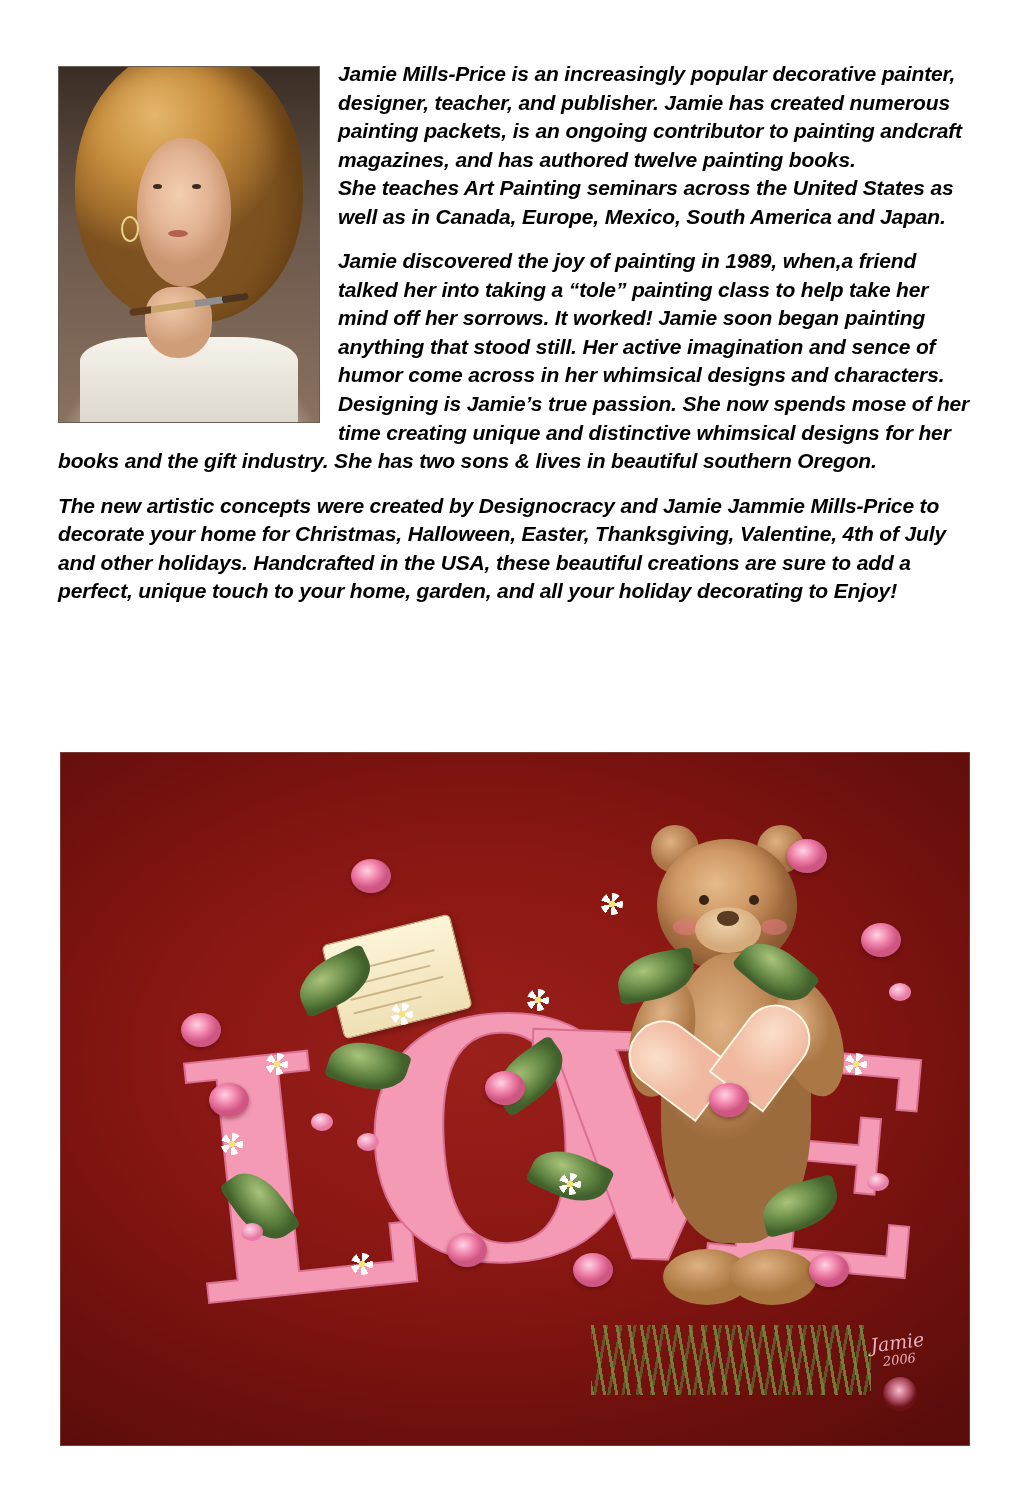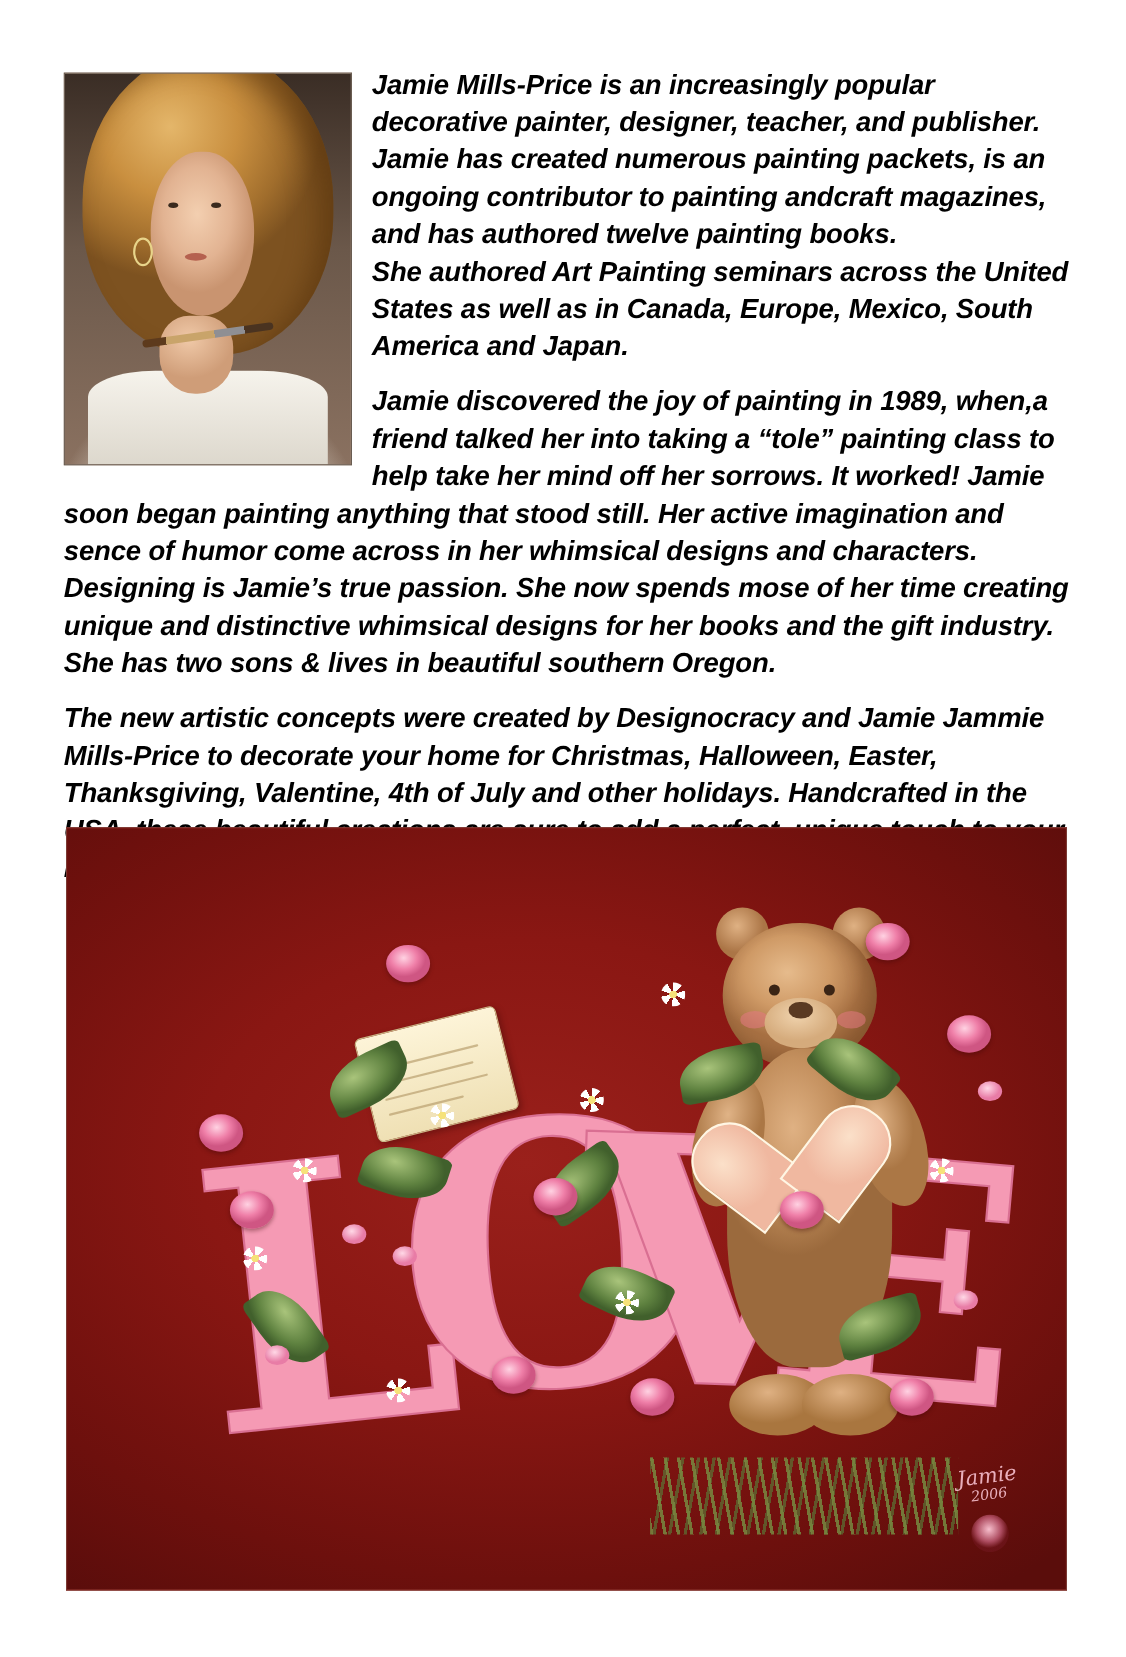--- a/index.html
+++ b/index.html
@@ -126,21 +126,21 @@
     height: 22px;
     border: 2px solid #e8d48a;
     border-radius: 50%;
     background: transparent;
   }
 
   .bio-text p {
     margin: 0 0 16px 0;
     font-style: italic;
     font-weight: bold;
-    font-size: 25px;
+    font-size: 21px;
     line-height: 1.36;
     letter-spacing: -0.15px;
   }
   .bio-text p.tight { margin-bottom: 0; }
 
   
   .artwork-wrap {
     position: absolute;
     left: 60px;
     top: 752px;
@@ -382,21 +382,21 @@
       <div class="eye r"></div>
       <div class="lips"></div>
       <div class="earring"></div>
       <div class="shirt"></div>
       <div class="hand"></div>
       <div class="brush"></div>
     </div>
 
     <div class="bio-text">
       <p class="tight">Jamie Mills-Price is an increasingly popular decorative painter, designer, teacher, and publisher. Jamie has created numerous painting packets, is an ongoing contributor to painting andcraft magazines, and has authored twelve painting books.</p>
-      <p>She authored Art Painting seminars across the United States as well as in Canada, Europe, Mexico, South America and Japan.</p>
+      <p>She teaches Art Painting seminars across the United States as well as in Canada, Europe, Mexico, South America and Japan.</p>
       <p>Jamie discovered the joy of painting in 1989, when,a friend talked her into taking a “tole” painting class to help take her mind off her sorrows. It worked! Jamie soon began painting anything that stood still. Her active imagination and sence of humor come across in her whimsical designs and characters. Designing is Jamie’s true passion. She now spends mose of her time creating unique and distinctive whimsical designs for her books and the gift industry. She has two sons &amp; lives in beautiful southern Oregon.</p>
       <p>The new artistic concepts were created by Designocracy and Jamie Jammie Mills-Price to decorate your home for Christmas, Halloween, Easter, Thanksgiving, Valentine, 4th of July and other holidays. Handcrafted in the USA, these beautiful creations are sure to add a perfect, unique touch to your home, garden, and all your holiday decorating to Enjoy!</p>
     </div>
 
   </div>
 
   <div class="artwork-wrap">
     <div class="artwork">
 
       <div class="love-word">

